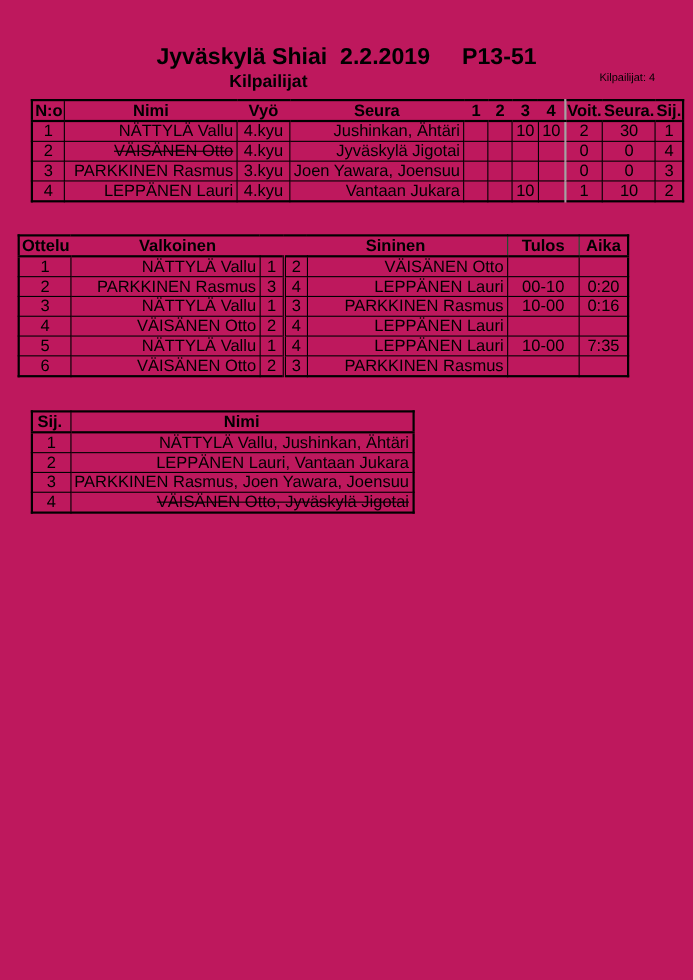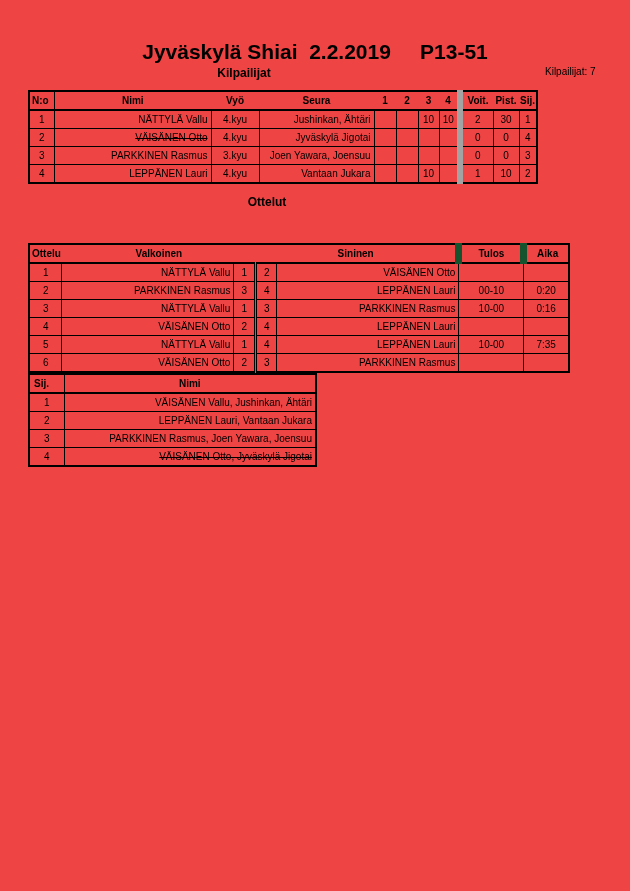--- a/index.html
+++ b/index.html
@@ -1,93 +1,93 @@
 <!DOCTYPE html>
 <html><head>
 <meta charset="utf-8">
 <style>
   html, body { margin: 0; padding: 0; background: #fff; }
   .page {
     position: relative;
     width: 630px;
     height: 891px;
-    background: #ef4444;
+    background: #be185d;
     color: #000;
     font-family: "Liberation Sans", sans-serif;
     overflow: hidden;
   }
   .doc-title {
     position: absolute;
     top: 40px; left: 0;
     width: 630px;
     text-align: center;
     font-size: 21px;
     font-weight: bold;
     white-space: pre;
   }
   .sec-title {
     position: absolute;
     text-align: center;
-    font-size: 12px;
+    font-size: 16px;
     font-weight: bold;
     white-space: pre;
   }
   .sec-kilpailijat { top: 66px;  left: 28px; width: 432px; }
   .sec-ottelut     { top: 195px; left: 28px; width: 478px; }
   .sec-tulokset    { top: 353px; left: 28px; width: 287px; }
   .count-label {
     position: absolute;
     top: 66px; left: 545px;
     font-size: 10px;
   }
   table.tbl {
     position: absolute;
     border-collapse: collapse;
     table-layout: fixed;
     border: 2px solid #000;
-    font-size: 10px;
+    font-size: 15px;
     color: #000;
   }
   .tbl td, .tbl th {
     height: 17px;
     line-height: 16px;
     overflow: hidden;
     white-space: nowrap;
   }
   .tbl td {
     border: 1px solid #000;
     padding: 0 3px;
   }
   .tbl th {
     border: 0;
     border-bottom: 2px solid #000;
     font-weight: bold;
     padding: 0 1px;
     overflow: visible;
   }
   .t1 { left: 28px; top: 90px; }
-  .t2 { left: 28px; top: 213px; margin-top: 30px; }
+  .t2 { left: 16px; top: 213px; }
   .t3 { left: 28px; top: 373px; }
   .l { text-align: right; }
   .c { text-align: center; padding: 0 1px; }
   .t1 th.h-no { text-align: left; padding-left: 2px; border-right: 1px solid #000; }
-  .t1 th.h-voit, .t1 td.voit { border-left: 6px solid #a3a3a3; }
+  .t1 th.h-voit, .t1 td.voit { border-left: 2px solid #a3a3a3; }
   .t2 th.h-ottelu { text-align: left; padding-left: 2px; }
-  .t2 th.h-tulos, .t2 th.h-aika { border-left: 7px solid #14532d; }
+  .t2 th.h-tulos, .t2 th.h-aika { border-left: 1px solid #14532d; }
   .t2 td.bnum { border-left: 3px double #000; }
   .t3 th.h-sij { text-align: left; padding-left: 4px; border-right: 1px solid #000; }
   .struck { text-decoration: line-through; }
 </style>
 </head>
 <body>
 
 <div class="page">
 
   <div class="doc-title">Jyväskylä Shiai  2.2.2019     P13-51</div>
-  <div class="count-label">Kilpailijat: 7</div>
+  <div class="count-label">Kilpailijat: 4</div>
 
   <div class="sec-title sec-kilpailijat">Kilpailijat</div>
 
   <table class="tbl t1">
     <colgroup>
       <col style="width:25px">
         <col style="width:157px">
         <col style="width:48px">
         <col style="width:115px">
       <col style="width:22px">
@@ -102,21 +102,21 @@
       <tr>
         <th class="h-no">N:o</th>
         <th class="h-nimi">Nimi</th>
         <th class="h-vyo">Vyö</th>
         <th class="h-seura">Seura</th>
         <th>1</th>
         <th>2</th>
         <th>3</th>
         <th>4</th>
         <th class="h-voit">Voit.</th>
-        <th class="h-pist">Pist.</th>
+        <th class="h-pist">Seura.</th>
         <th class="h-sij">Sij.</th>
       </tr>
     </thead>
     <tbody>
       <tr>
         <td class="c">1</td>
         <td class="l">NÄTTYLÄ Vallu</td>
         <td class="c">4.kyu</td>
         <td class="l">Jushinkan, Ähtäri</td>
         <td class="c"></td>
@@ -162,21 +162,20 @@
         <td class="c"></td>
         <td class="c">10</td>
         <td class="c"></td>
         <td class="c voit">1</td>
         <td class="c">10</td>
         <td class="c">2</td>
       </tr>
     </tbody>
   </table>
 
-  <div class="sec-title sec-ottelut">Ottelut</div>
 
   <table class="tbl t2">
     <colgroup>
       <col style="width:25px">
         <col style="width:172px">
         <col style="width:22px">
         <col style="width:21px">
       <col style="width:182px">
         <col style="width:65px">
         <col style="width:45px">
@@ -256,21 +255,21 @@
     </colgroup>
     <thead>
       <tr>
         <th class="h-sij">Sij.</th>
         <th>Nimi</th>
       </tr>
     </thead>
     <tbody>
       <tr>
         <td class="c">1</td>
-        <td class="l">VÄISÄNEN Vallu, Jushinkan, Ähtäri</td>
+        <td class="l">NÄTTYLÄ Vallu, Jushinkan, Ähtäri</td>
       </tr>
       <tr>
         <td class="c">2</td>
         <td class="l">LEPPÄNEN Lauri, Vantaan Jukara</td>
       </tr>
       <tr>
         <td class="c">3</td>
         <td class="l">PARKKINEN Rasmus, Joen Yawara, Joensuu</td>
       </tr>
       <tr>

